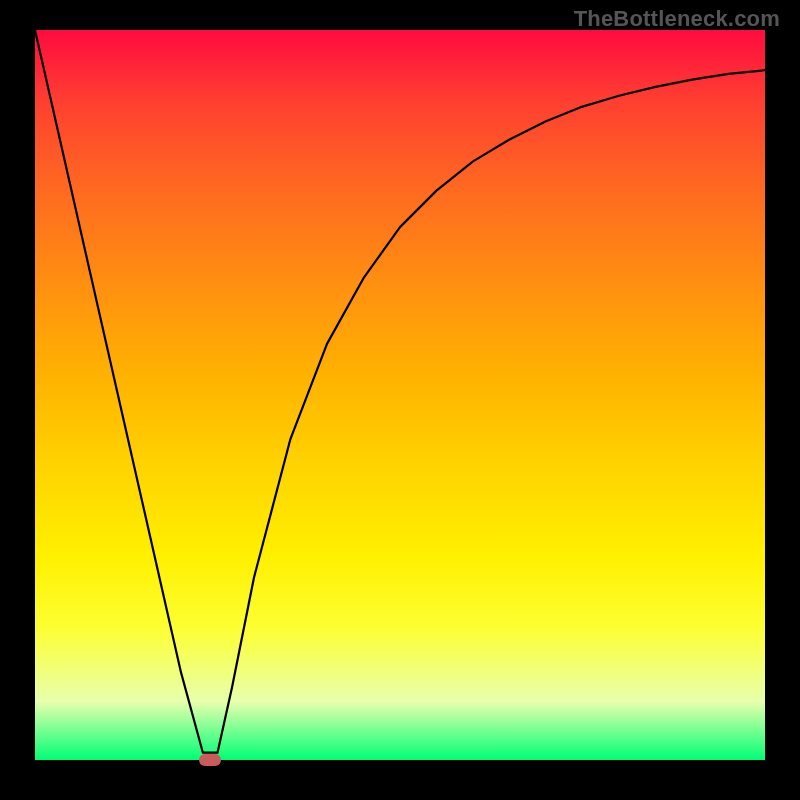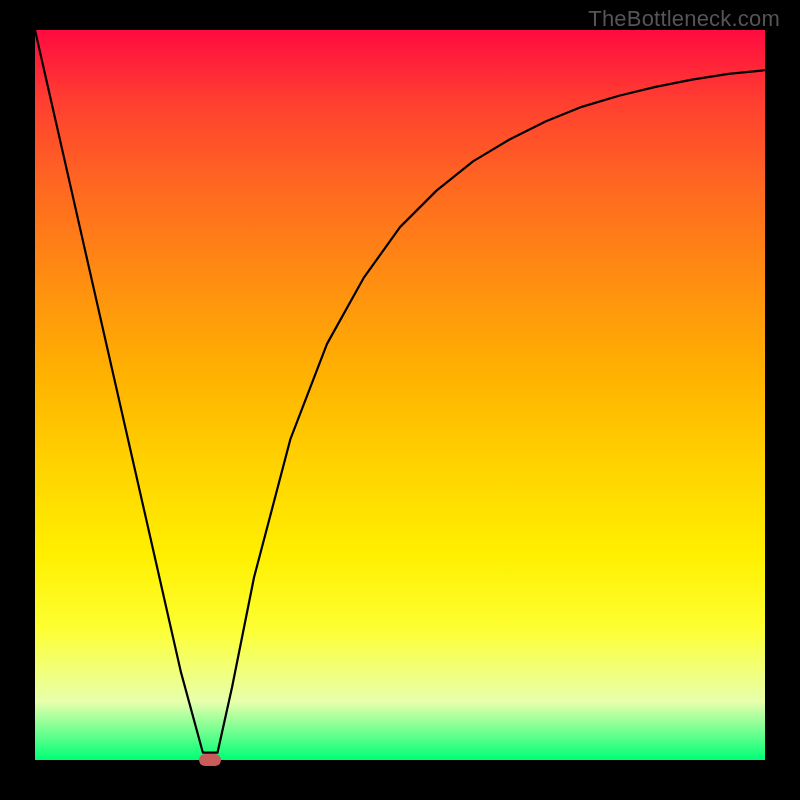--- a/index.html
+++ b/index.html
@@ -35,21 +35,21 @@
       #e8ffad 92%,
       #00ff75 100%
     );
   }
   .watermark {
     position: absolute;
     top: 6px;
     right: 20px;
     color: #555;
     font-size: 22px;
-    font-weight: 400;
+    font-weight: 700;
     letter-spacing: 0.2px;
     user-select: none;
   }
   svg.curve {
     position: absolute;
     left: 0;
     top: 0;
     width: 730px;
     height: 730px;
   }

